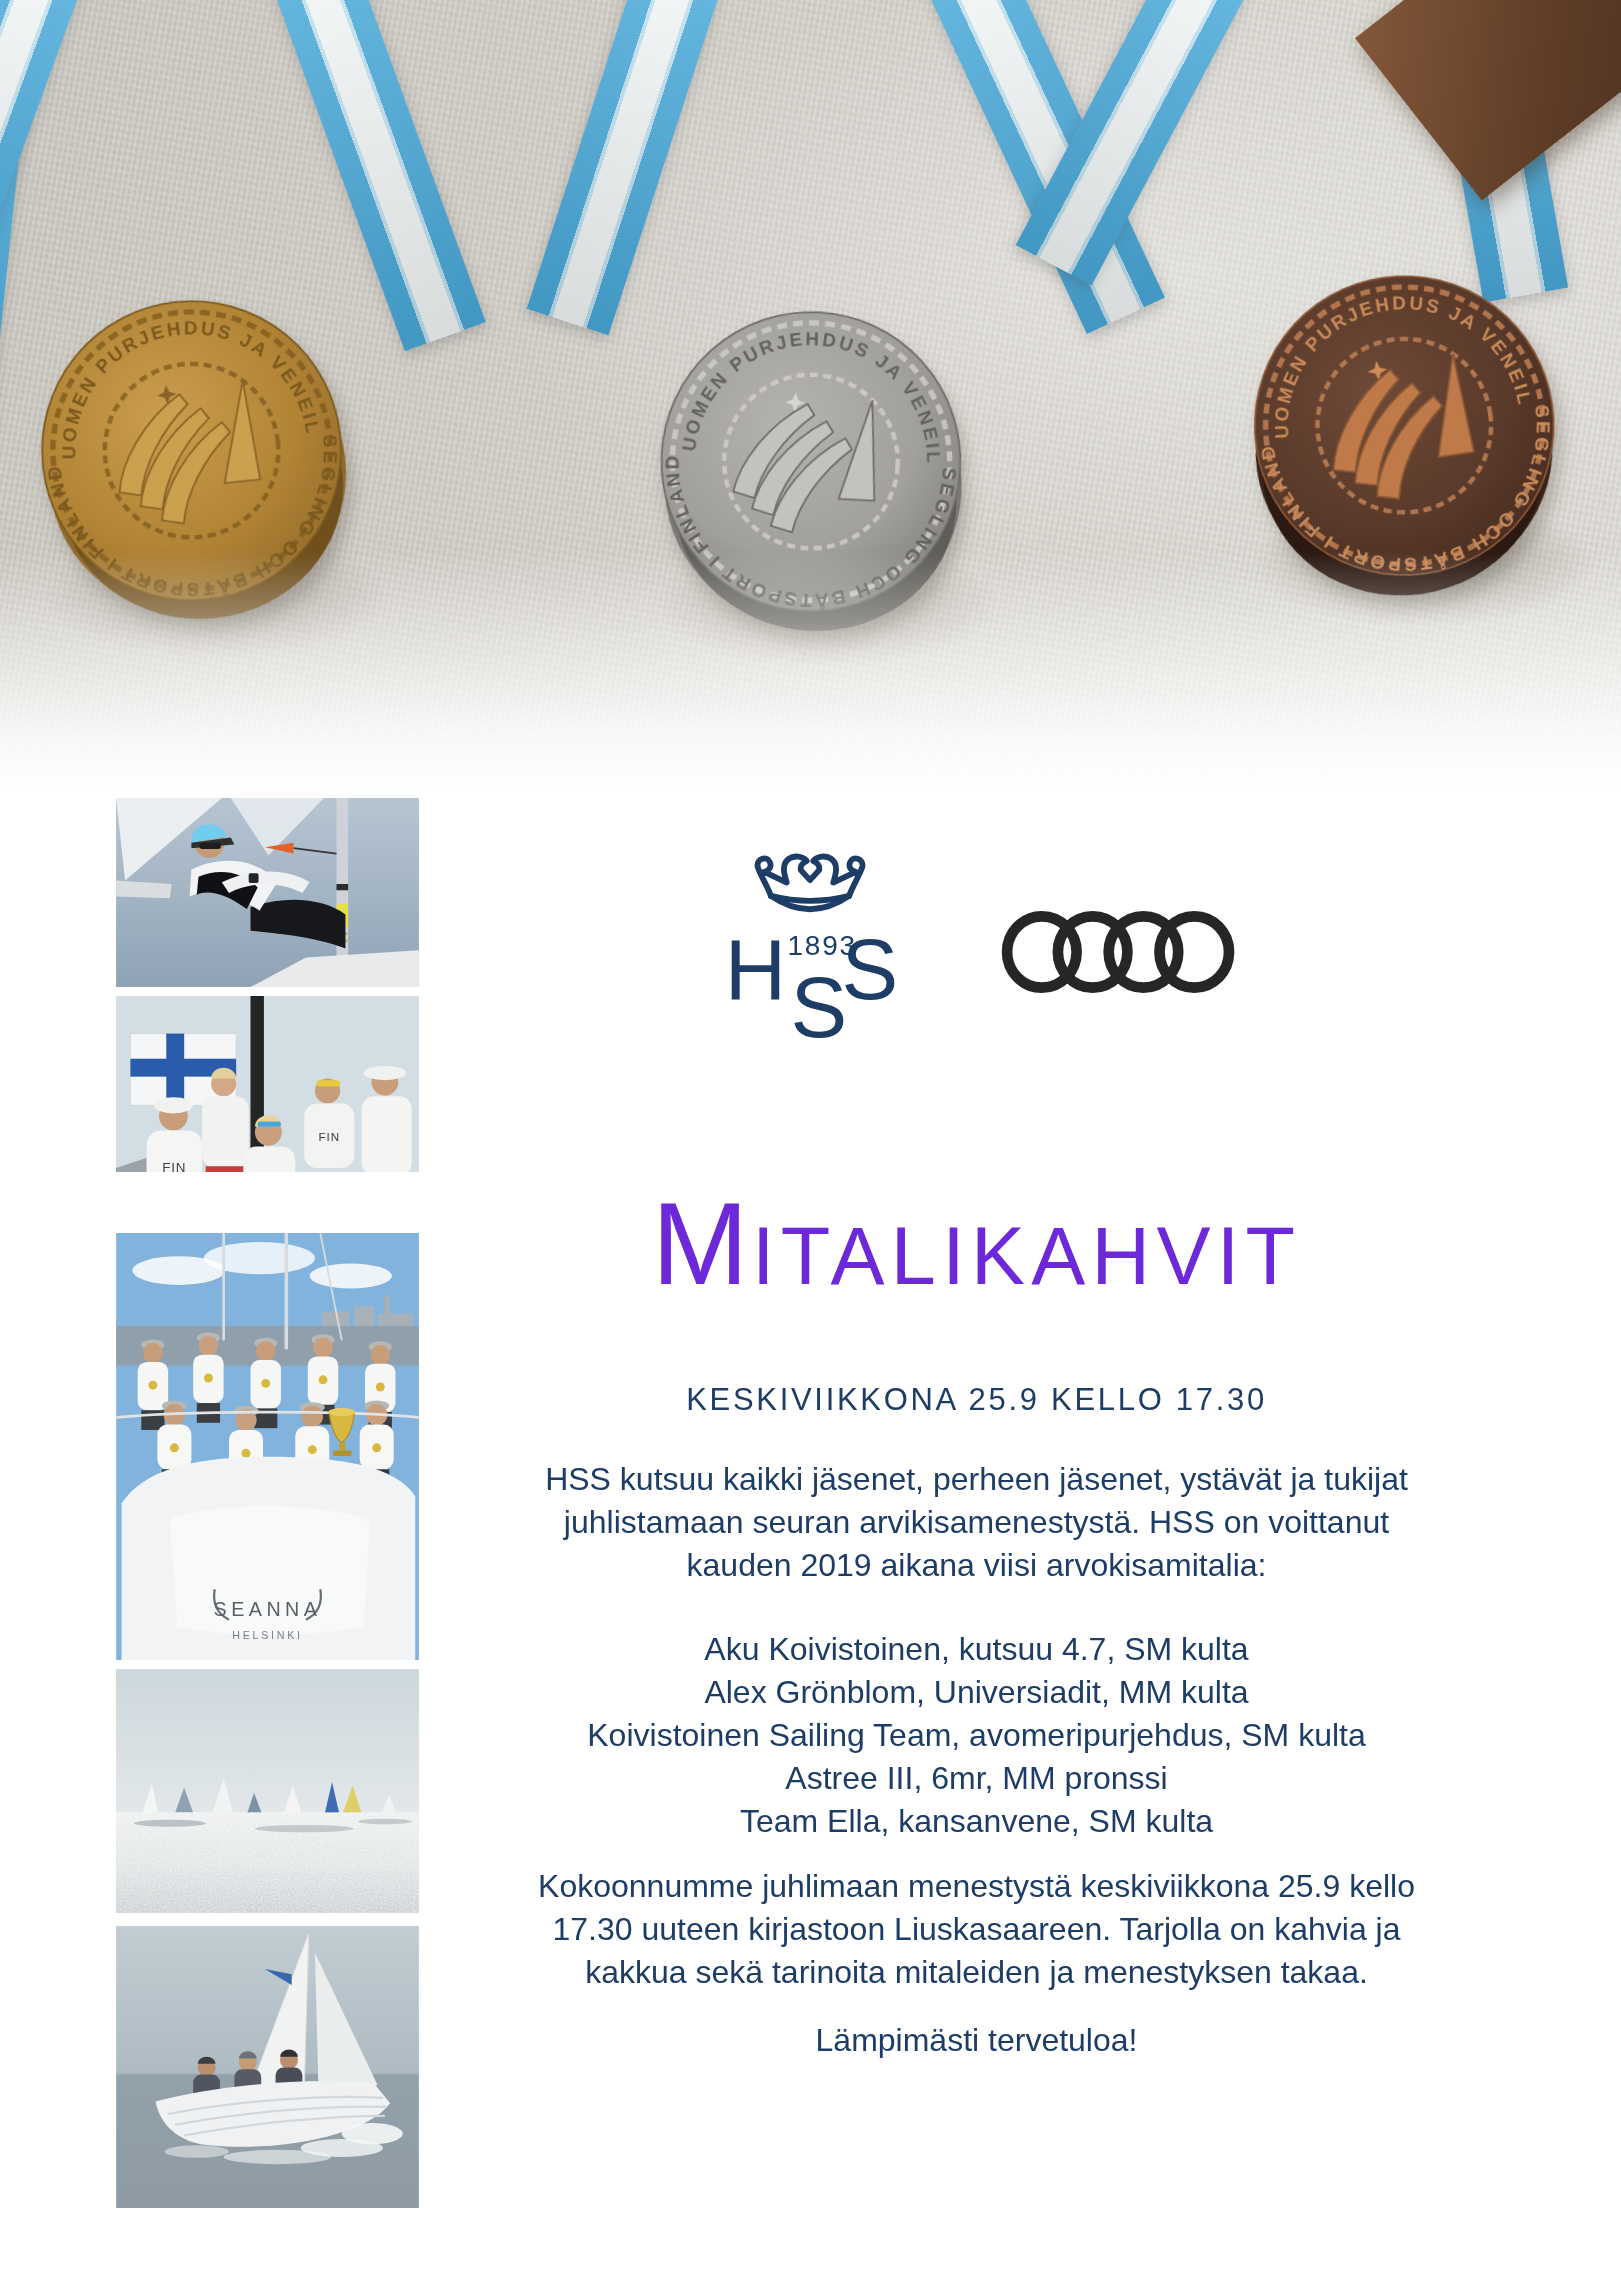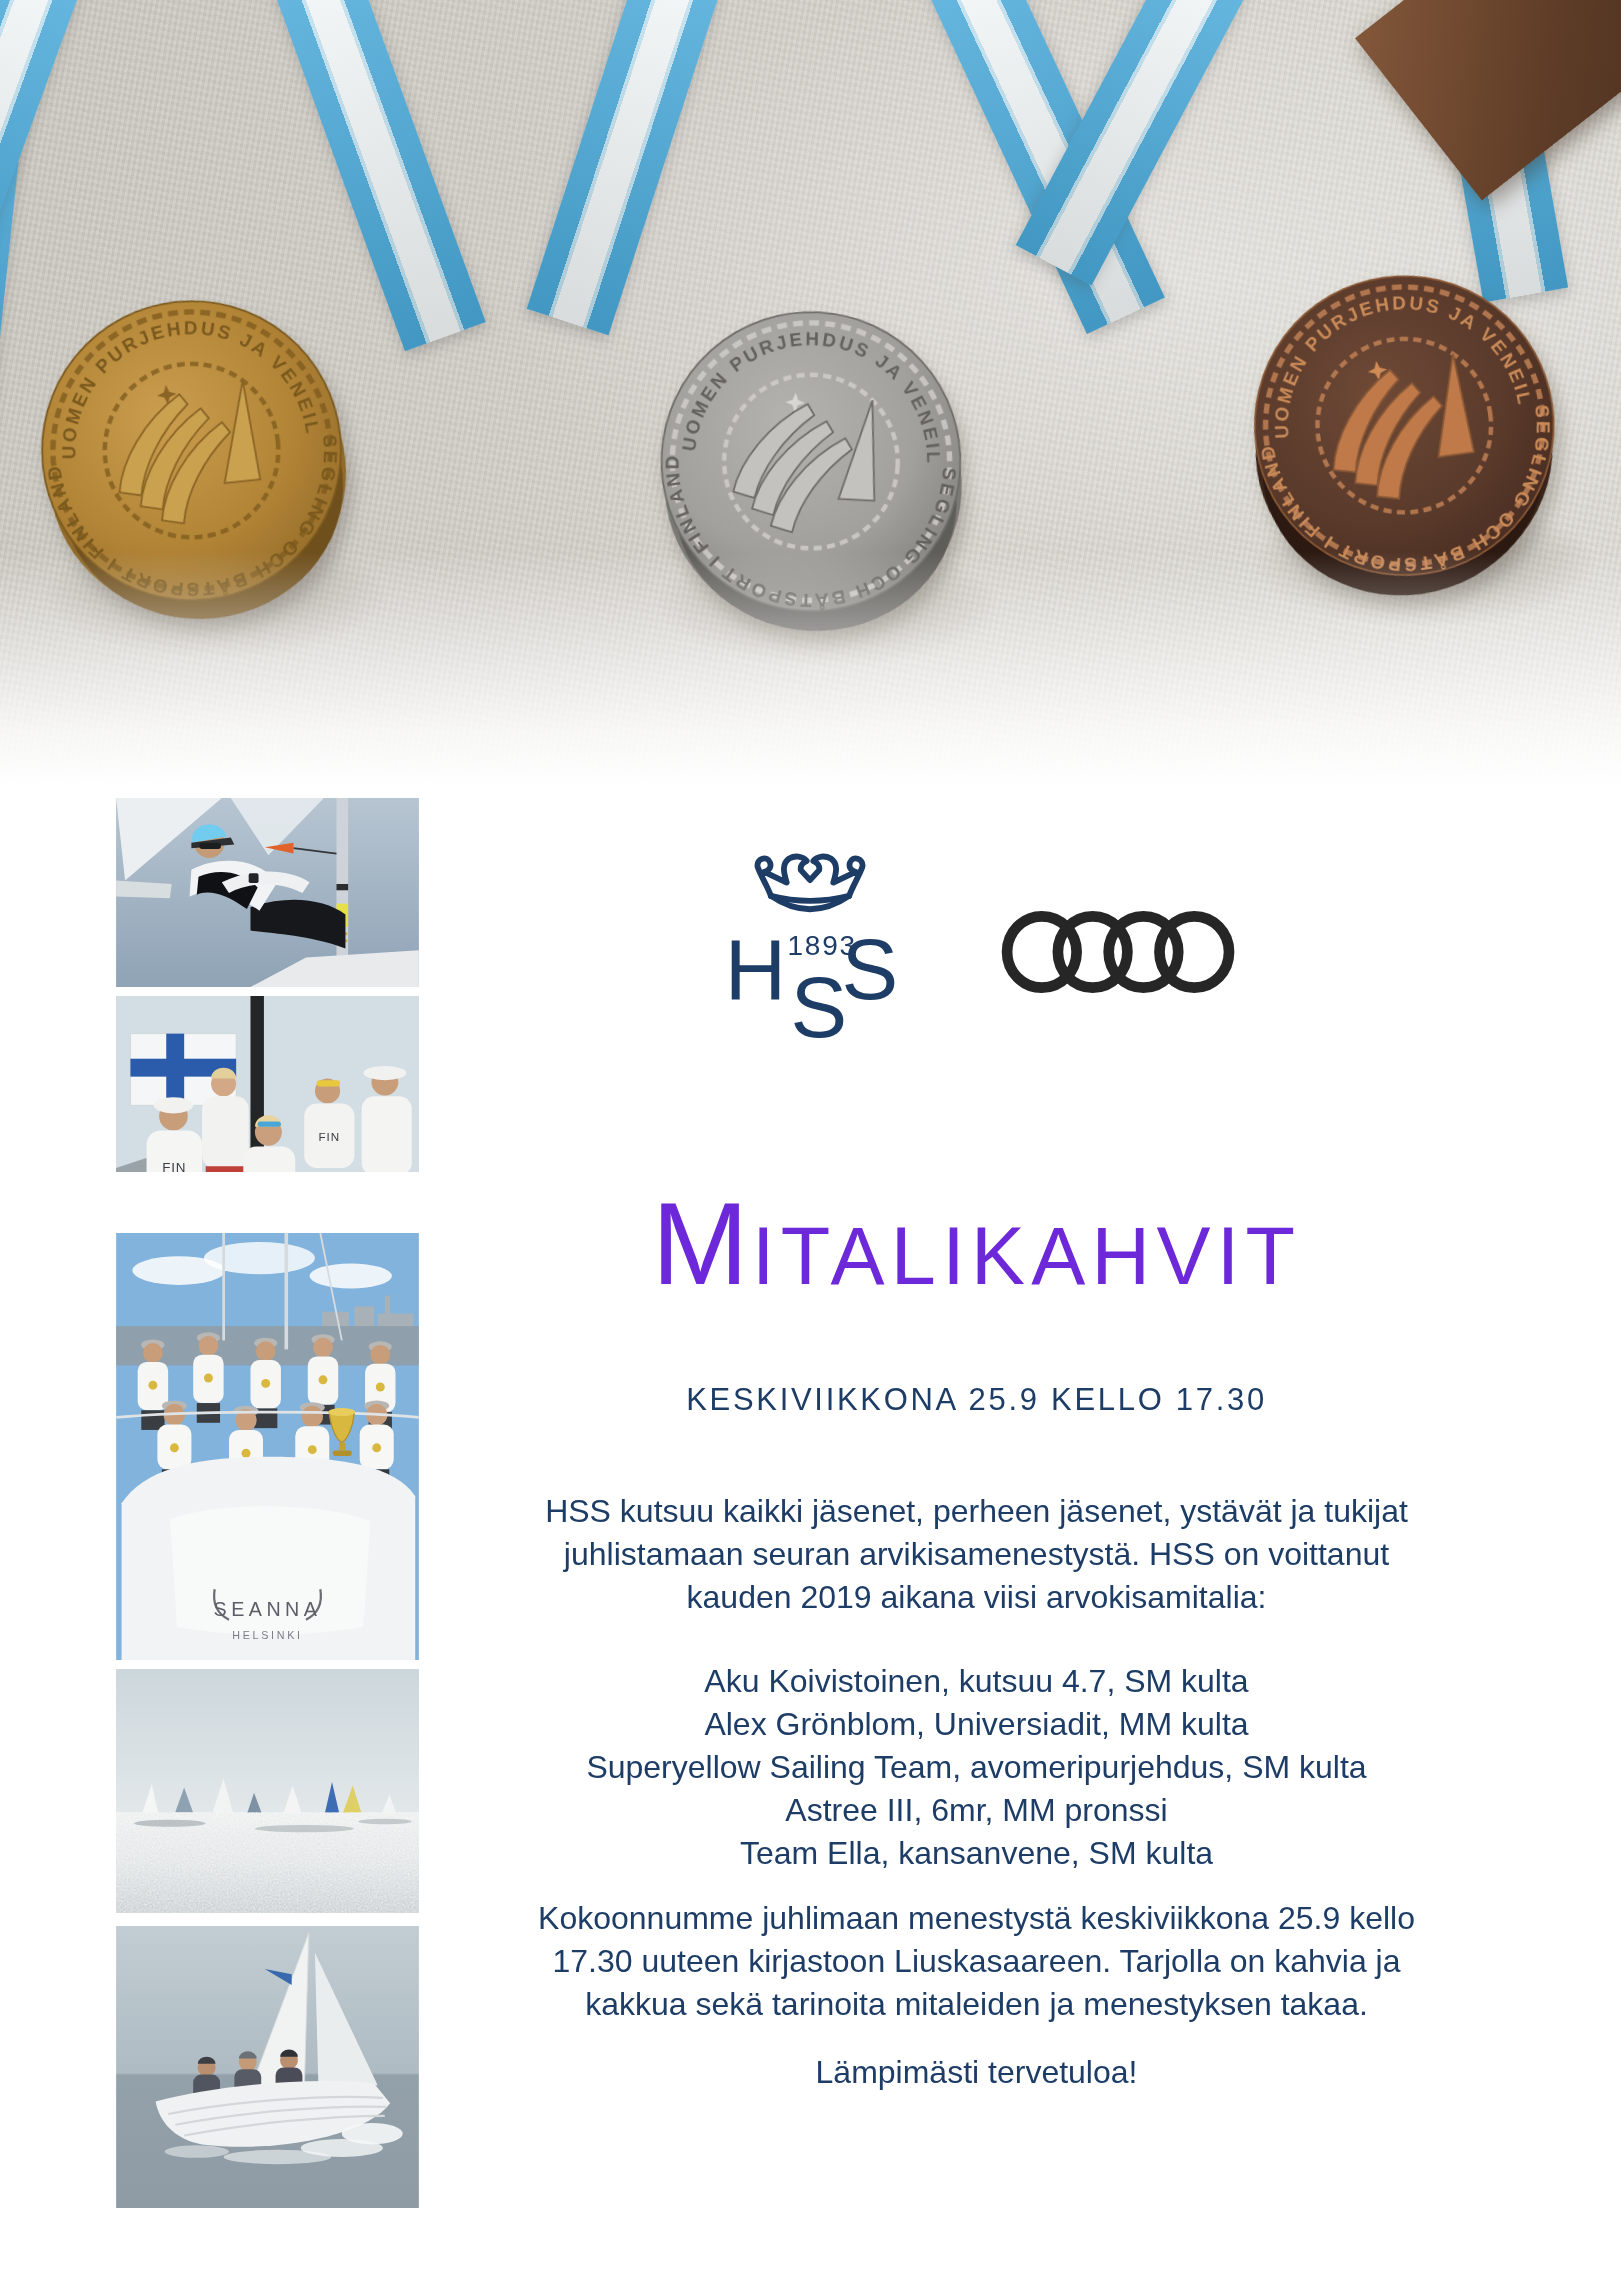--- a/index.html
+++ b/index.html
@@ -41,21 +41,21 @@
   .hl-s1{left:73px;top:38px;font-size:85px;}
   .hl-s2{left:124px;top:0;font-size:85px;}
   .audi-logo{margin-top:5.4px;}
 
   .title{margin-top:133px;line-height:118px;white-space:nowrap;color:#6d28d9;font-weight:400;}
   .title .t-initial{font-size:116px;letter-spacing:3.6px;}
   .title .t-rest{font-size:81px;letter-spacing:6.3px;}
   .subtitle{margin-top:44px;font-size:31px;letter-spacing:2.7px;font-weight:400;}
 
   .bodyblock{font-size:32px;line-height:43px;font-weight:400;}
-  .intro{margin-top:72px;}
+  .intro{margin-top:40px;}
   .list{margin-top:41px;}
   .outro{margin-top:21.5px;}
   .closing{margin-top:25px;font-size:32px;line-height:43px;}
 </style>
 </head>
 <body>
 
 <div class="page">
 
   <div class="hero">
@@ -460,21 +460,21 @@
 
     <div class="bodyblock intro">
       <div class="line">HSS kutsuu kaikki jäsenet, perheen jäsenet, ystävät ja tukijat</div>
       <div class="line">juhlistamaan seuran arvikisamenestystä. HSS on voittanut</div>
       <div class="line">kauden 2019 aikana viisi arvokisamitalia:</div>
     </div>
 
     <div class="bodyblock list">
       <div class="line">Aku Koivistoinen, kutsuu 4.7, SM kulta</div>
       <div class="line">Alex Grönblom, Universiadit, MM kulta</div>
-      <div class="line">Superyellow Sailing Team, avomeripurjehdus, SM kulta</div>
+      <div class="line">Koivistoinen Sailing Team, avomeripurjehdus, SM kulta</div>
       <div class="line">Astree III, 6mr, MM pronssi</div>
       <div class="line">Team Ella, kansanvene, SM kulta</div>
     </div>
 
     <div class="bodyblock outro">
       <div class="line">Kokoonnumme juhlimaan menestystä keskiviikkona 25.9 kello</div>
       <div class="line">17.30 uuteen kirjastoon Liuskasaareen. Tarjolla on kahvia ja</div>
       <div class="line">kakkua sekä tarinoita mitaleiden ja menestyksen takaa.</div>
     </div>
 

